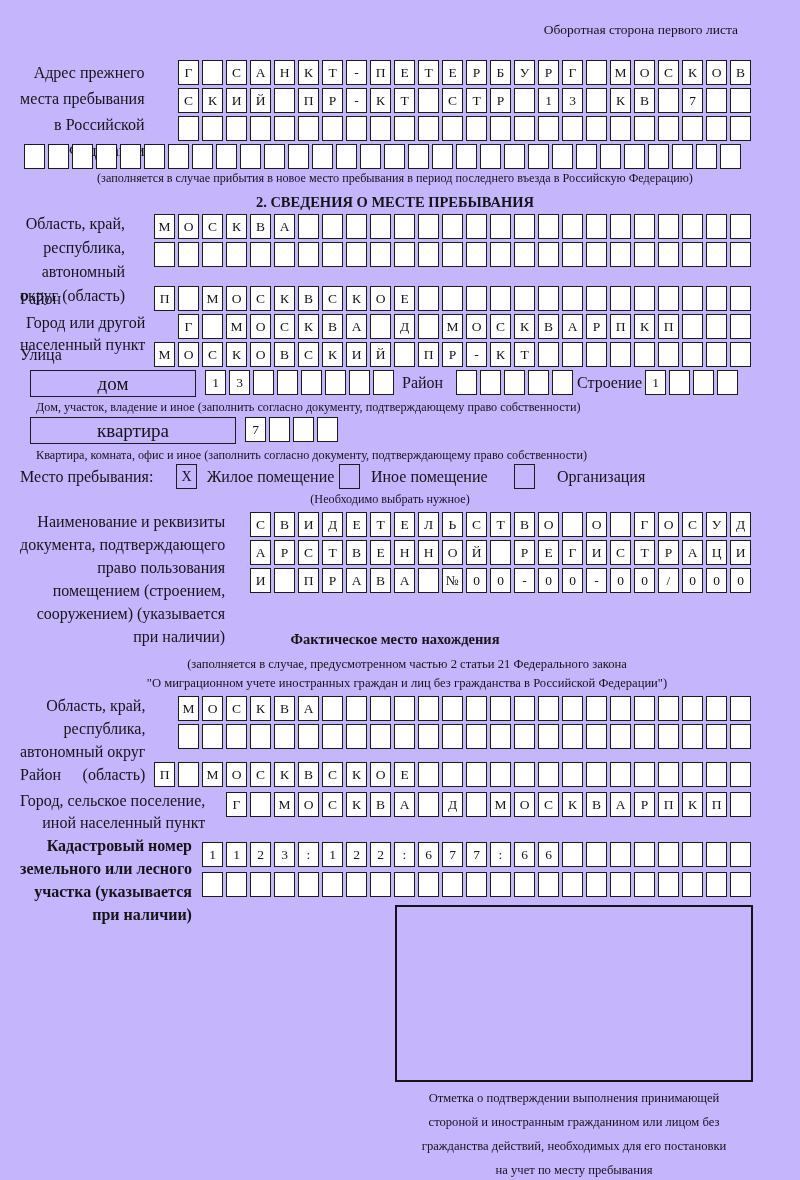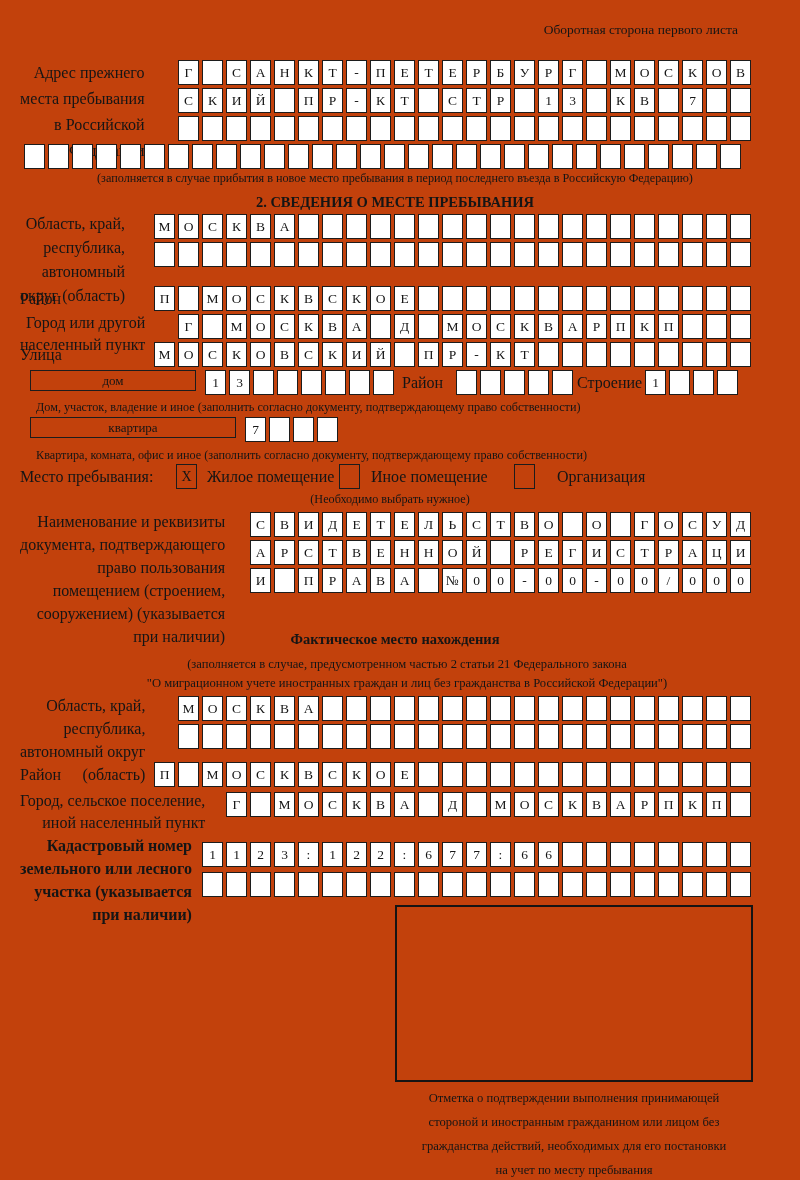--- a/index.html
+++ b/index.html
@@ -1,38 +1,38 @@
 <!DOCTYPE html>
 <html><head>
 <meta charset="utf-8">
 <style>
   html,body{margin:0;padding:0;background:#fff;}
   .page{
-    position:relative;width:800px;height:1180px;background:#c2410c;
+    position:relative;width:800px;height:1180px;background:#c4b5fd;
     font-family:"Liberation Serif", serif;color:#151515;overflow:hidden;
   }
   .abs{position:absolute;}
   .lbl{font-size:16px;white-space:pre-line;text-align:right;}
   .small{font-size:12.2px;}
   .note-c{text-align:center;}
   .title{font-weight:bold;font-size:14.5px;text-align:center;}
   .cellrow{position:absolute;display:flex;}
   .cell{
     box-sizing:border-box;width:21px;height:25px;border:1.6px solid #1c1c1c;
     margin-right:3px;display:flex;align-items:center;justify-content:center;
     font-size:13.5px;background:#fff;flex:0 0 auto;
   }
   .chk{
     position:absolute;box-sizing:border-box;width:21px;height:25px;
     border:1.6px solid #1c1c1c;display:flex;align-items:center;justify-content:center;
     font-size:14px;
   }
   .wbox{
-    position:absolute;box-sizing:border-box;border:1.6px solid #1c1c1c;height:21px;
-    display:flex;align-items:center;justify-content:center;font-size:13px;
+    position:absolute;box-sizing:border-box;border:1.6px solid #1c1c1c;height:27px;
+    display:flex;align-items:center;justify-content:center;font-size:19px;
   }
   
   .p-corner{top:22px;right:62px;font-size:13.5px;}
   .p-prev-label{left:20px;top:60px;line-height:26px;}
   .p-prev-r0{left:178px;top:60px;}
   .p-prev-r1{left:178px;top:88px;}
   .p-prev-r2{left:178px;top:116px;}
   .p-prev-r3{left:24px;top:144px;}
   .p-prev-note{left:0;top:171px;width:790px;}
   .p-s2-title{left:0;top:194px;width:790px;}

